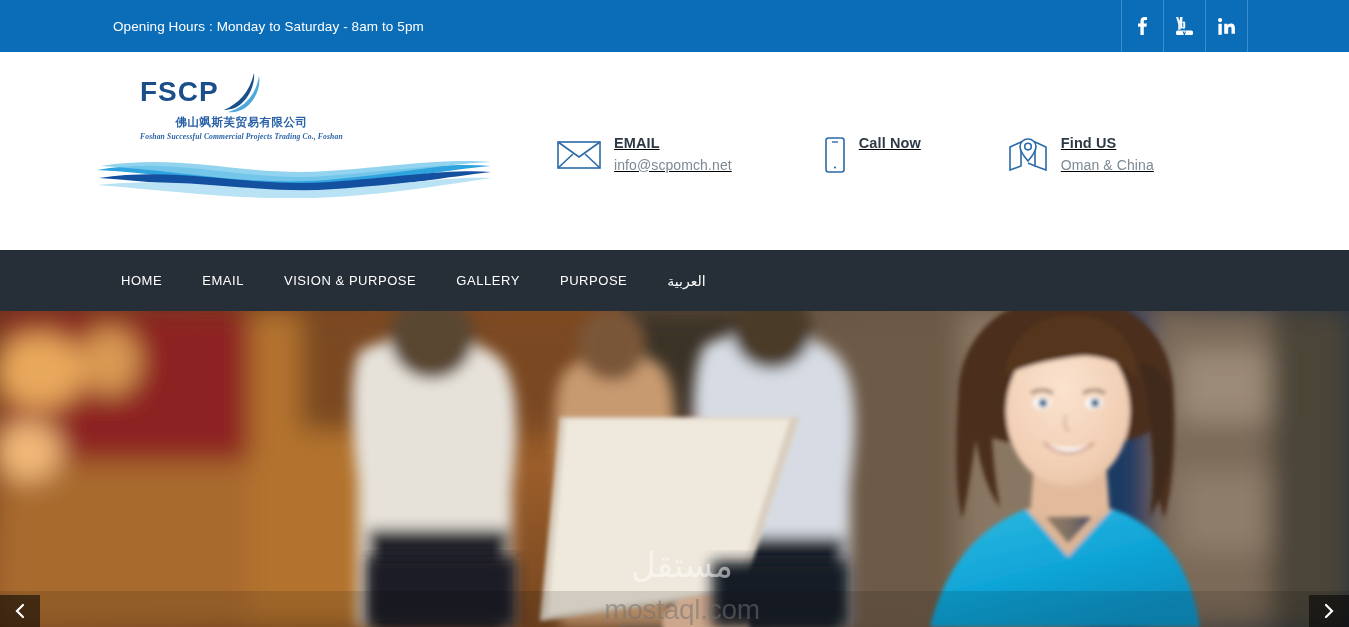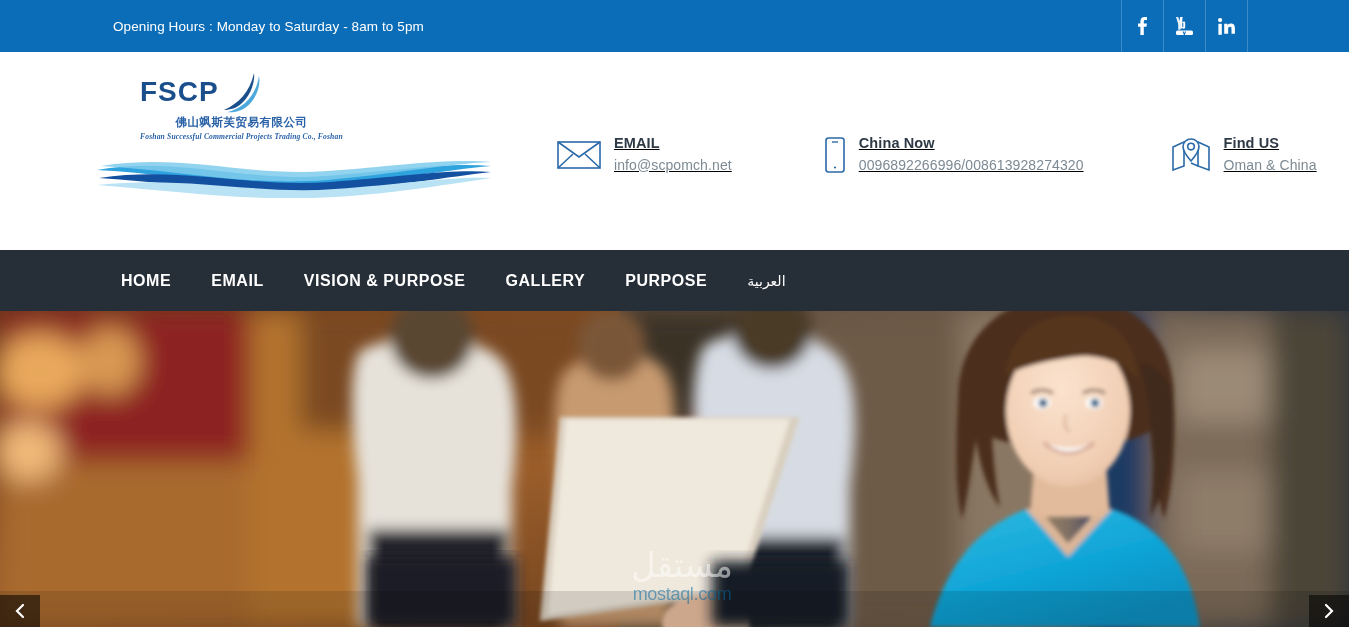--- a/index.html
+++ b/index.html
@@ -157,22 +157,22 @@
     display: flex;
     align-items: center;
   }
   .nav-items {
     display: flex;
     align-items: center;
     margin-left: 101px;
   }
   .nav-link {
     color: #ffffff;
-    font-size: 16px;
-    font-weight: bold;
+    font-size: 13px;
+    font-weight: normal;
     letter-spacing: 0.55px;
     padding: 0 20px;
     cursor: pointer;
     white-space: nowrap;
   }
   .nav-link.arabic {
     font-family: "DejaVu Sans", sans-serif;
     font-weight: normal;
     font-size: 14px;
     letter-spacing: 0;
@@ -229,25 +229,25 @@
   .wm-ar {
     font-family: "DejaVu Sans", sans-serif;
     font-size: 34px;
     color: #ffffff;
     direction: rtl;
     line-height: 1;
     letter-spacing: 1px;
   }
   .wm-en {
     font-family: "Liberation Sans", sans-serif;
-    font-size: 18px;
-    color: #0369a1;
+    font-size: 28px;
+    color: #737373;
     line-height: 1.15;
     letter-spacing: -0.3px;
-    margin-top: 2px;
+    margin-top: 12px;
   }
 </style>
 </head>
 <body>
 
 <div class="topbar">
   <span class="topbar-text">Opening Hours : Monday to Saturday - 8am to 5pm</span>
 
   <div class="topbar-social">
     <div class="social-cell">
@@ -323,22 +323,21 @@
 
     <div class="contact-item" id="c-phone">
       <span class="ci-icon">
         <svg width="22" height="36" viewBox="0 0 22 36" fill="none" stroke="#2b6aa8" stroke-width="1.6">
           <rect x="2" y="1" width="18" height="34" rx="2.5"></rect>
           <line x1="8" y1="5" x2="14" y2="5" stroke-width="1.4"></line>
           <circle cx="11" cy="30.5" r="1.1" fill="#2b6aa8" stroke="none"></circle>
         </svg>
       </span>
       <span>
-        <span class="ci-title">China Now</span><br>
-        <span class="ci-value">0096892266996/008613928274320</span>
+        <span class="ci-title">Call Now</span><br>
       </span>
     </div>
 
     <div class="contact-item" id="c-find">
       <span class="ci-icon">
         <svg width="40" height="34" viewBox="0 0 40 34" fill="none" stroke="#2b6aa8" stroke-width="1.6">
           <path d="M2 10 L13 5 L13 29 L2 33 Z"></path>
           <path d="M27 5 L38 10 L38 33 L27 29 Z"></path>
           <path d="M13 5 L20 8 M20 26 L27 29"></path>
           <path d="M20 2 C15.4 2 12 5.4 12 9.6 C12 15 20 24 20 24 C20 24 28 15 28 9.6 C28 5.4 24.6 2 20 2Z" fill="#ffffff"></path>

